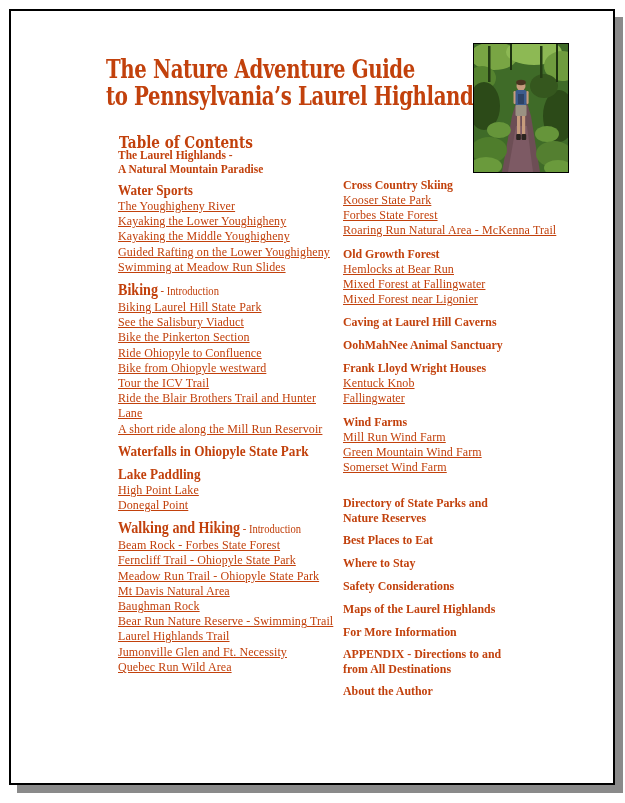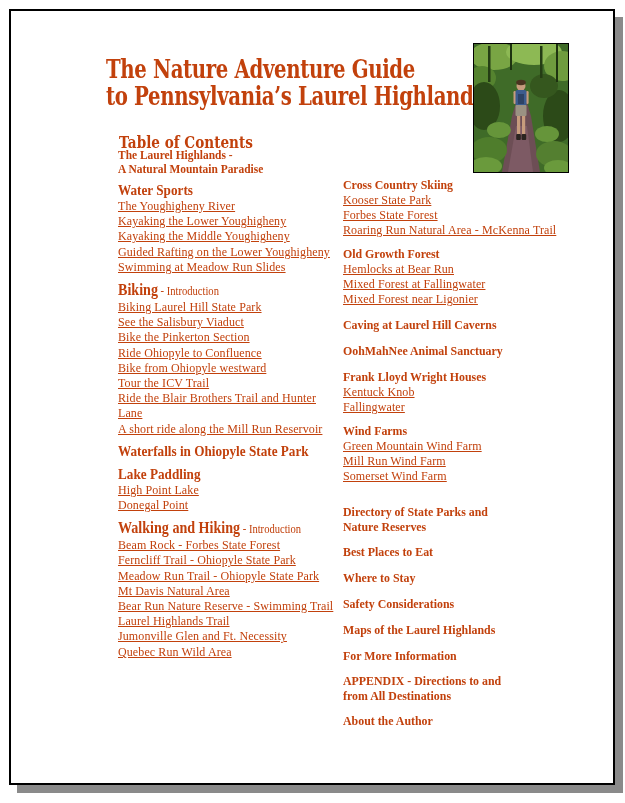--- a/index.html
+++ b/index.html
@@ -19,21 +19,21 @@
   .col-right{left:343px;top:170px;width:254px;}
   .toc-section{margin-bottom:4px;}
   .toc-header{font-weight:700;font-size:13.5px;line-height:17px;margin-top:6px;
         white-space:pre-line;transform:scaleX(0.88);transform-origin:0 50%;width:120%;}
   .col-left .toc-header{font-size:15px;}
   .v-small .toc-header{font-size:13px;line-height:14px;margin-top:0;}
   .v-large .toc-header{font-size:16px;line-height:18px;}
   .v-small2 .toc-header{font-size:13.5px;line-height:15px;}
   .toc-suffix{font-weight:400;font-size:12px;}
   .toc-item{font-size:12px;line-height:15.2px;white-space:pre-line;letter-spacing:0.1px;text-decoration:underline;}
-  .gap-md{margin-top:9px;}
+  .gap-md{}
   .gap-lg{margin-top:20px;}
 </style>
 </head>
 <body>
 
 <div class="screen">
   <div class="page"></div>
 
   <div class="page-title">
     <div>The Nature Adventure Guide</div>
@@ -112,20 +112,21 @@
         <div class="toc-header"><span>Lake Paddling</span></div>
         <div class="toc-item">High Point Lake</div>
         <div class="toc-item">Donegal Point</div>
       </div>
       <div class="toc-section v-large">
         <div class="toc-header"><span>Walking and Hiking</span><span class="toc-suffix"> - Introduction</span></div>
         <div class="toc-item">Beam Rock - Forbes State Forest</div>
         <div class="toc-item">Ferncliff Trail - Ohiopyle State Park</div>
         <div class="toc-item">Meadow Run Trail - Ohiopyle State Park</div>
         <div class="toc-item">Mt Davis Natural Area</div>
+        <div class="toc-item">Baughman Rock</div>
         <div class="toc-item">Bear Run Nature Reserve - Swimming Trail</div>
         <div class="toc-item">Laurel Highlands Trail</div>
         <div class="toc-item">Jumonville Glen and Ft. Necessity</div>
         <div class="toc-item">Quebec Run Wild Area</div>
       </div>
     </div>
   <div class="col col-right" id="col-right">
       <div class="toc-section">
         <div class="toc-header"><span>Cross Country Skiing</span></div>
         <div class="toc-item">Kooser State Park</div>
@@ -144,22 +145,22 @@
       <div class="toc-section gap-md">
         <div class="toc-header"><span>OohMahNee Animal Sanctuary</span></div>
       </div>
       <div class="toc-section gap-md">
         <div class="toc-header"><span>Frank Lloyd Wright Houses</span></div>
         <div class="toc-item">Kentuck Knob</div>
         <div class="toc-item">Fallingwater</div>
       </div>
       <div class="toc-section">
         <div class="toc-header"><span>Wind Farms</span></div>
+        <div class="toc-item">Mill Run Wind Farm</div>
         <div class="toc-item">Green Mountain Wind Farm</div>
-        <div class="toc-item">Mill Run Wind Farm</div>
         <div class="toc-item">Somerset Wind Farm</div>
       </div>
       <div class="toc-section v-small2 gap-lg">
         <div class="toc-header"><span>Directory of State Parks and
 Nature Reserves</span></div>
       </div>
       <div class="toc-section gap-md">
         <div class="toc-header"><span>Best Places to Eat</span></div>
       </div>
       <div class="toc-section gap-md">

